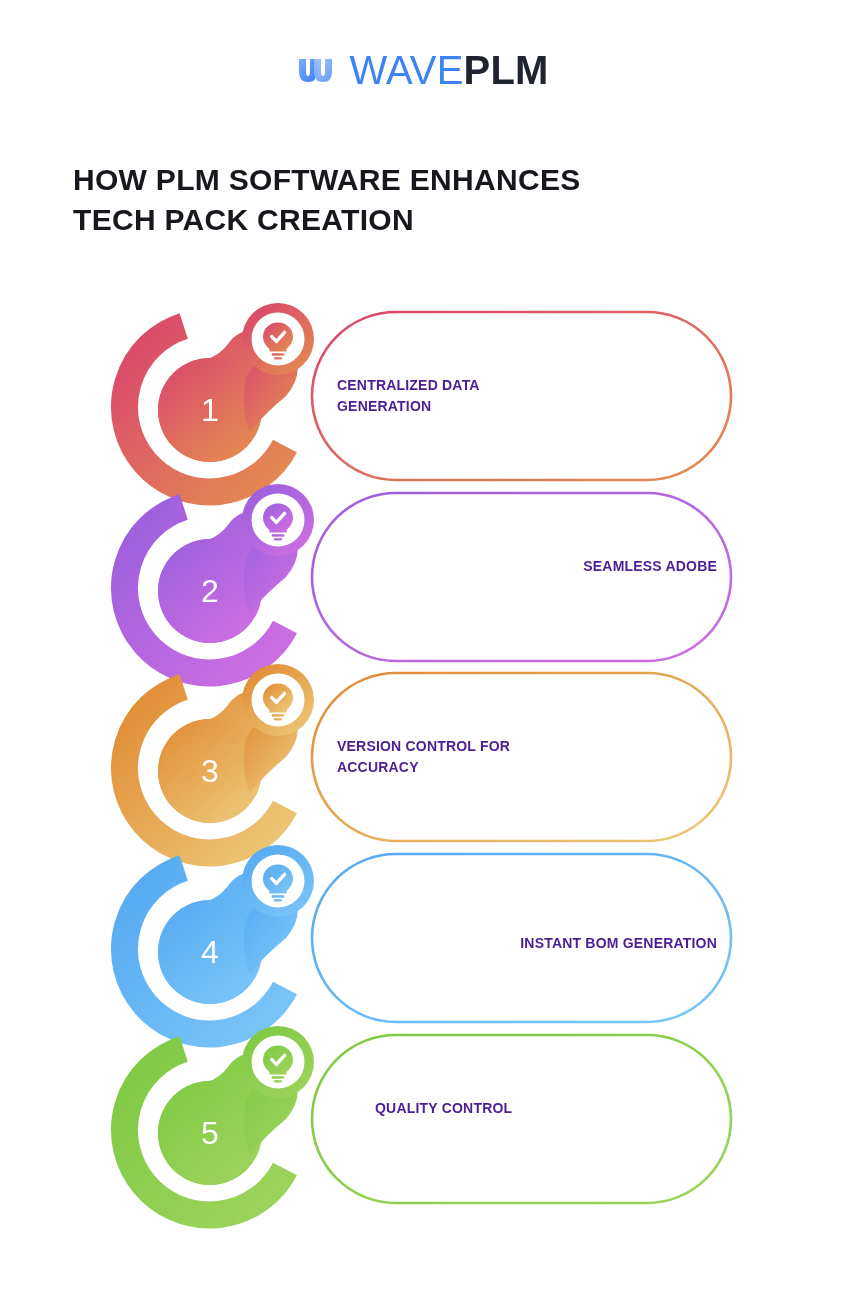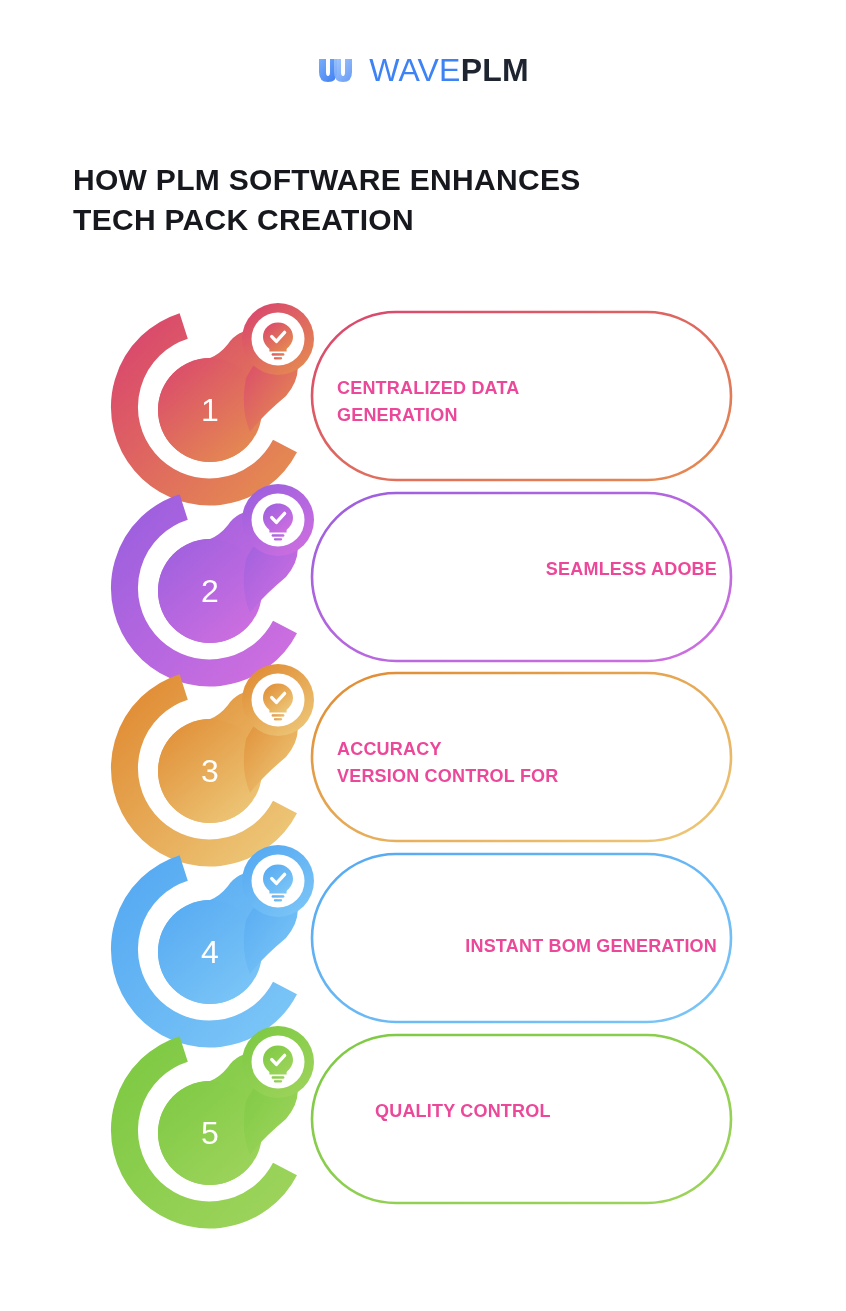--- a/index.html
+++ b/index.html
@@ -29,21 +29,21 @@
     justify-content: center;
     gap: 10px;
   }
   .brand-mark {
     width: 42px;
     height: 30px;
     display: block;
   }
   .brand-word {
     font-family: "Liberation Sans", sans-serif;
-    font-size: 32px;
+    font-size: 40px;
     letter-spacing: 0.2px;
     line-height: 1;
     white-space: nowrap;
   }
   .brand-wave {
     color: #3d83f5;
     font-weight: 400;
   }
   .brand-plm {
     color: #1e2430;
@@ -86,25 +86,25 @@
     left: 0;
     width: 846px;
     height: 230px;
     display: block;
   }
   .step-label {
     position: absolute;
     left: 337px;
     width: 380px;
     font-family: "Liberation Sans", sans-serif;
-    font-size: 18px;
+    font-size: 14px;
     font-weight: 700;
     line-height: 1.52;
     letter-spacing: 0.2px;
-    color: #ec4899;
+    color: #4c1d95;
   }
   .step-label .ln { display: block; }
   .num-text {
     font-family: "Liberation Sans", sans-serif;
     font-size: 32px;
     font-weight: 400;
     fill: #ffffff;
   }
 </style>
 </head>
@@ -316,22 +316,22 @@
                C -11.6 7.2 -15 3.4 -15 -2.2
                C -15 -10.2 -8.6 -16.5 0 -16.5 Z" fill="url(#ig-g2)"></path>
       <rect x="-6.4" y="14.2" width="12.8" height="2.5" rx="1.25" fill="url(#ig-g2)"></rect>
       <rect x="-4.2" y="18.2" width="8.4" height="2.3" rx="1.15" fill="url(#ig-g2)"></rect>
       <path d="M -6.2 -2.4 L -1.6 2.4 L 6.6 -6.6" fill="none" stroke="#ffffff" stroke-width="3.4" stroke-linecap="round" stroke-linejoin="round"></path>
     </g>
 
     <text class="num-text" x="210" y="118" text-anchor="middle" dominant-baseline="central">3</text>
   </svg>
       <div class="step-label" style="top: 83px;">
+        <span class="ln">VERSION CONTROL FOR</span>
         <span class="ln">ACCURACY</span>
-        <span class="ln">VERSION CONTROL FOR</span>
       </div>
     </div>
     <div class="step" style="top: 834px;">
       <svg class="step-svg" viewBox="0 0 846 230" width="846" height="230">
     <defs>
       <linearGradient id="lg-g3" x1="0" y1="0" x2="1" y2="1">
         <stop offset="0%" stop-color="#55a9f2"></stop>
         <stop offset="100%" stop-color="#7cc6f7"></stop>
       </linearGradient>
       <linearGradient id="pg-g3" x1="0" y1="0" x2="1" y2="1">

